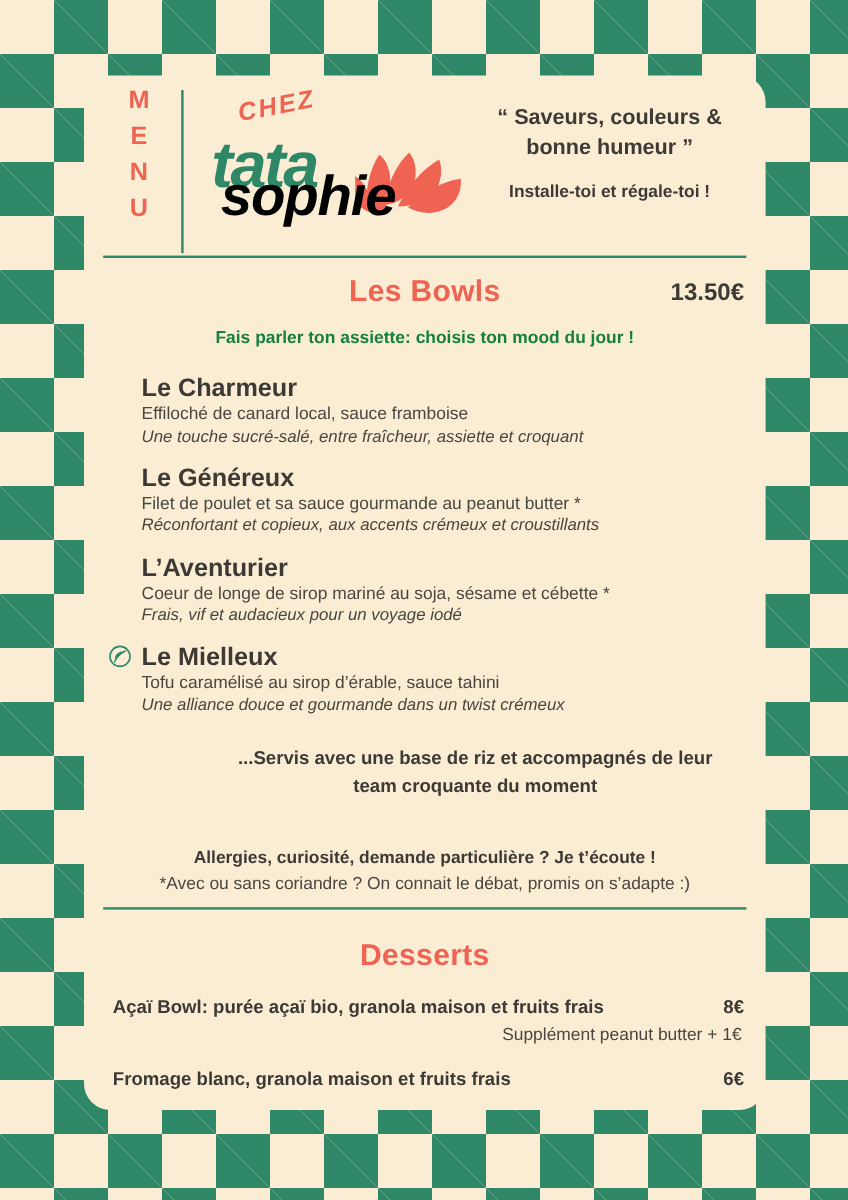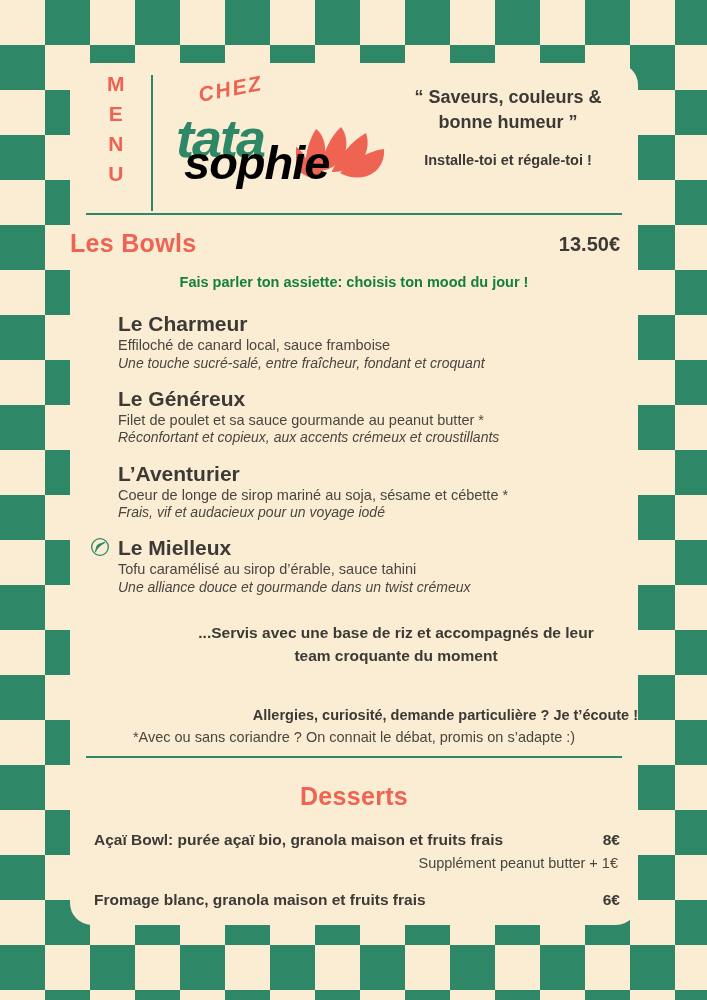--- a/index.html
+++ b/index.html
@@ -139,21 +139,21 @@
   }
 
   
   .section-head {
     position:relative;
     margin-top:14px;
     height:32px;
   }
 
   .section-title {
-    text-align:left;
+    text-align:center;
     color:#ee6352;
     font-size:25px;
     font-weight:bold;
     letter-spacing:0.3px;
   }
 
   .section-price {
     position:absolute;
     right:18px; top:4px;
     color:#3d3935;
@@ -210,21 +210,21 @@
     margin:26px 26px 0 110px;
     text-align:center;
     color:#3d3935;
     font-size:15.5px;
     font-weight:bold;
     line-height:1.45;
   }
 
   .allergies {
     margin-top:40px;
-    text-align:right;
+    text-align:center;
     color:#3d3935;
     font-size:14.5px;
     font-weight:bold;
   }
 
   .coriander {
     margin-top:6px;
     text-align:center;
     color:#4a463f;
     font-size:14.5px;
@@ -325,21 +325,21 @@
     <div class="section-price">13.50€</div>
   </div>
 
   <div class="section-sub">Fais parler ton assiette: choisis ton mood du jour !</div>
 
   <div class="bowls-list">
 
     <div class="bowl-item">
       <div class="bowl-name">Le Charmeur</div>
       <div class="bowl-desc">Effiloché de canard local, sauce framboise</div>
-      <div class="bowl-note">Une touche sucré-salé, entre fraîcheur, fondant et croquant</div>
+      <div class="bowl-note">Une touche sucré-salé, entre fraîcheur, assiette et croquant</div>
     </div>
 
     <div class="bowl-item">
       <div class="bowl-name">Le Généreux</div>
       <div class="bowl-desc">Filet de poulet et sa sauce gourmande au peanut butter *</div>
       <div class="bowl-note">Réconfortant et copieux, aux accents crémeux et croustillants</div>
     </div>
 
     <div class="bowl-item">
       <div class="bowl-name">L’Aventurier</div>

